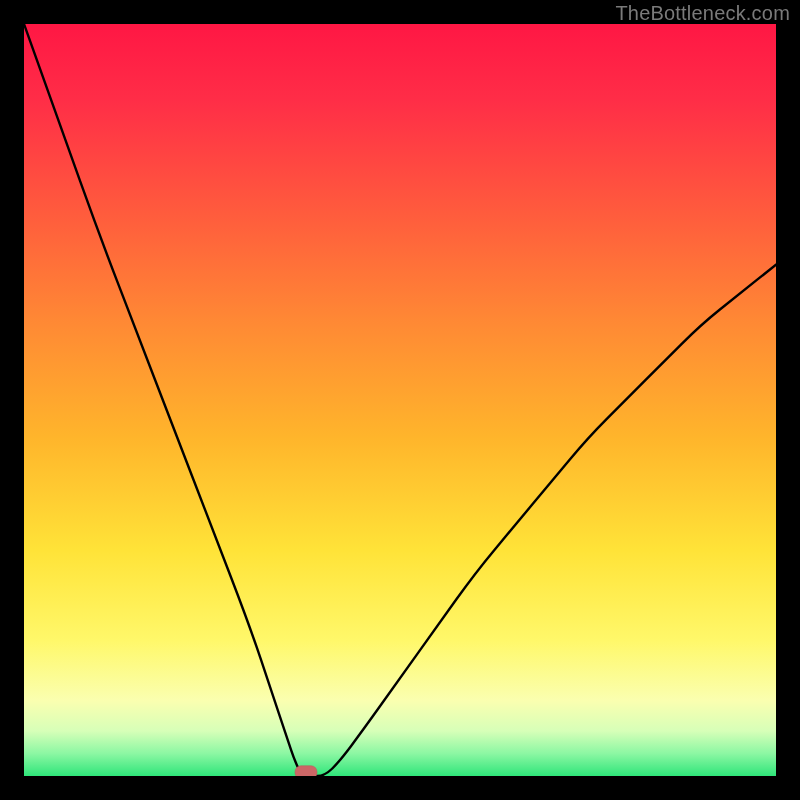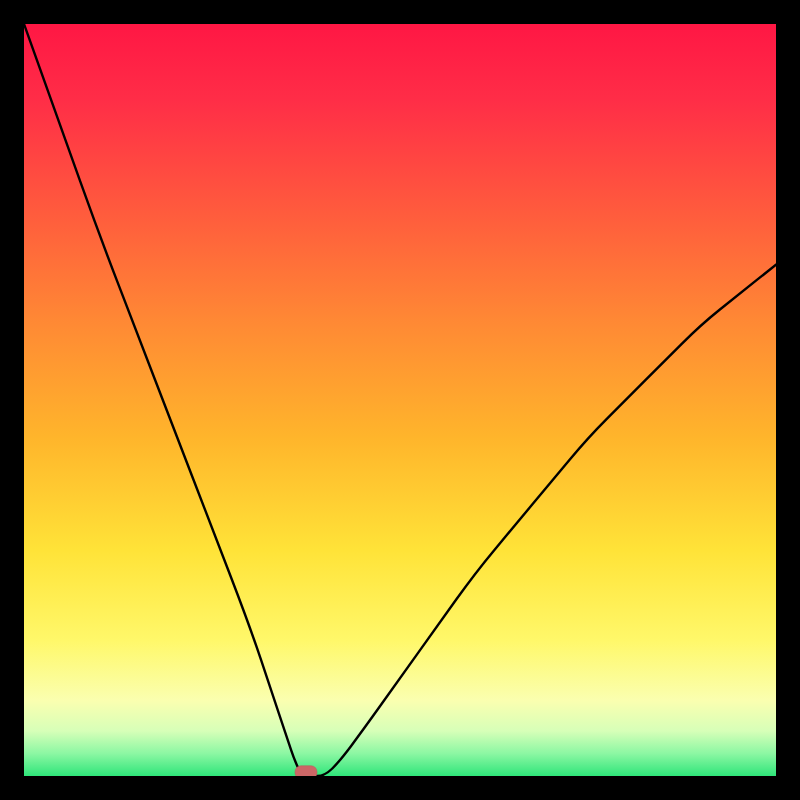--- a/index.html
+++ b/index.html
@@ -34,20 +34,21 @@
     font-weight: 500;
     letter-spacing: 0.2px;
     z-index: 50;
   }
   svg { display: block; }
 </style>
 </head>
 <body>
 
 <div class="frame">
+  <div class="watermark">TheBottleneck.com</div>
 
   <div class="plot">
     <svg id="plot-svg" width="752" height="752" viewBox="0 0 752 752" preserveAspectRatio="none">
       <defs>
         <linearGradient id="bg-grad" x1="0" y1="0" x2="0" y2="1">
             <stop offset="0%" stop-color="#ff1744"></stop>
             <stop offset="10%" stop-color="#ff2d47"></stop>
             <stop offset="25%" stop-color="#ff5b3d"></stop>
             <stop offset="40%" stop-color="#ff8a34"></stop>
             <stop offset="55.00000000000001%" stop-color="#ffb52b"></stop>

